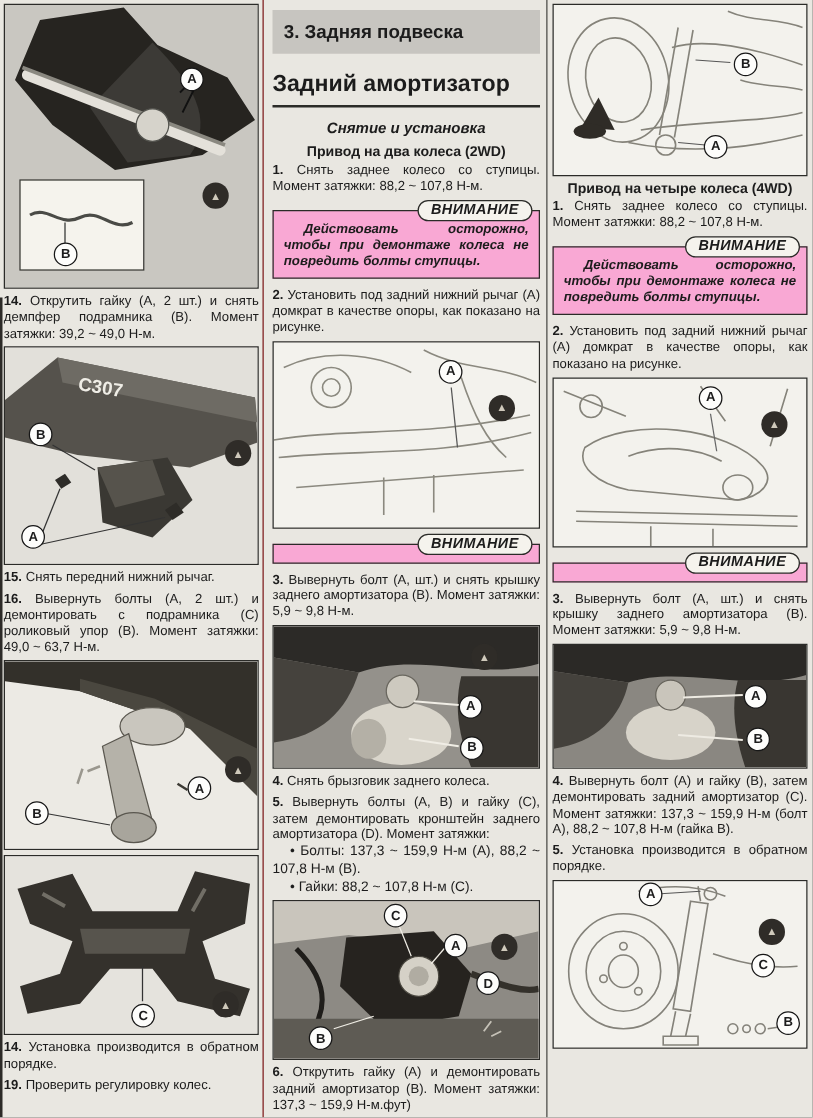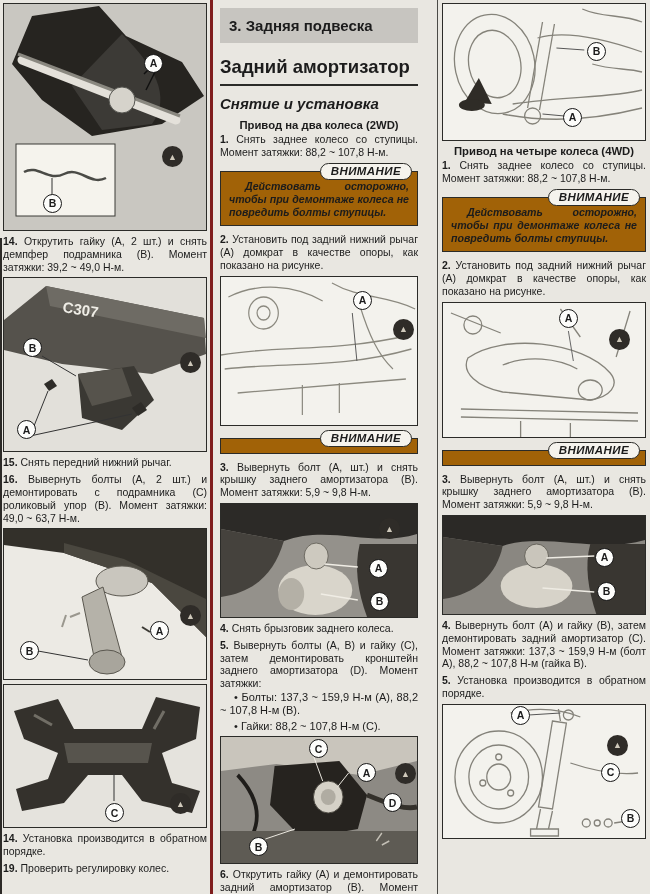--- a/index.html
+++ b/index.html
@@ -1,39 +1,39 @@
 <!DOCTYPE html>
 <html><head>
 <meta charset="utf-8">
 <style>
   html,body{margin:0;padding:0;background:#8f8d89;}
   .page{position:relative;width:650px;height:894px;background:#e9e7e1;display:flex;
         font-family:"Liberation Sans",sans-serif;color:#1c1c1c;overflow:hidden;}
   .col{box-sizing:border-box;overflow:hidden;}
   .col-left{width:210px;padding:3px 3px 0 3px;}
-  .col-mid{width:228px;border-left:3px solid #7f1d1d;border-right:1px solid #4a4a46;padding:6px 19px 0 7px;}
+  .col-mid{width:228px;border-left:1px solid #7f1d1d;border-right:1px solid #4a4a46;padding:6px 5px 0 7px;}
   .col-right{width:212px;padding:3px 4px 0 4px;}
   .edge{position:absolute;left:0;top:238px;bottom:0;width:2px;background:#2c2a27;}
 
   .fig{position:relative;border:1px solid #2b2b28;background:#f2f1ec;margin:0 0 4px 0;overflow:hidden;}
   .fig svg{position:absolute;inset:0;width:100%;height:100%;display:block;}
 
   .step{margin:2px 0 4px;font-size:10.5px;line-height:1.22;text-align:justify;}
   .step .n{font-weight:bold;}
   .bullet{margin:0 0 2px;font-size:11px;line-height:1.22;text-align:justify;text-indent:14px;}
 
-  .warn{position:relative;border:1px solid #2b2b28;background:#a16207;margin:12px 0 7px;
+  .warn{position:relative;border:1px solid #2b2b28;background:#f9a8d4;margin:12px 0 7px;
         padding:8px 8px 6px;font-size:10.6px;font-weight:bold;font-style:italic;line-height:1.25;text-align:justify;}
   .warn .tab{position:absolute;top:-9px;right:5px;background:#f5f3ed;border:1px solid #2b2b28;
         border-radius:9px;padding:0 10px 1px;font-size:11.5px;font-weight:bold;font-style:italic;letter-spacing:.4px;}
   .warn .body{display:block;text-indent:16px;}
 
   .chapter{background:#c7c5c0;font-weight:bold;font-size:15px;padding:9px 9px;margin:2px 0 13px;}
   .section{font-weight:bold;font-size:18.5px;border-bottom:2px solid #2b2b28;padding:0 0 6px;margin:0 0 9px;}
-  .subsection{font-weight:bold;font-style:italic;font-size:15px;margin:0 0 7px;}
+  .subsection{font-weight:bold;font-style:italic;font-size:12px;margin:0 0 7px;text-align:center;}
   .drivehead{font-weight:bold;font-size:11.3px;text-align:center;margin:1px 0 2px;}
 
   .co{position:absolute;width:17px;height:17px;border:1.5px solid #171717;border-radius:50%;background:#fdfdfb;
       font-size:10.5px;font-weight:bold;display:flex;align-items:center;justify-content:center;line-height:1;z-index:3;}
   .wm{position:absolute;width:21px;height:21px;border-radius:50%;background:#2f2c28;color:#cfc9bb;
       display:flex;align-items:center;justify-content:center;font-size:9px;z-index:2;}
 </style>
 </head>
 <body>
 

